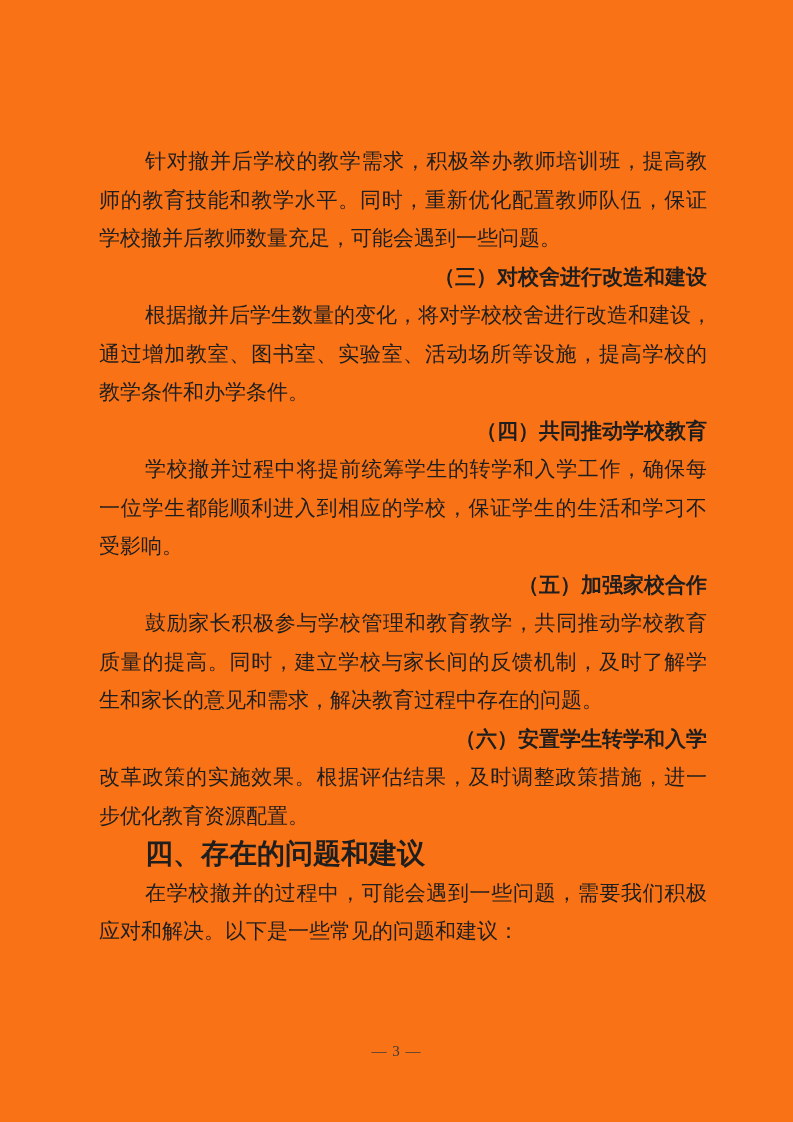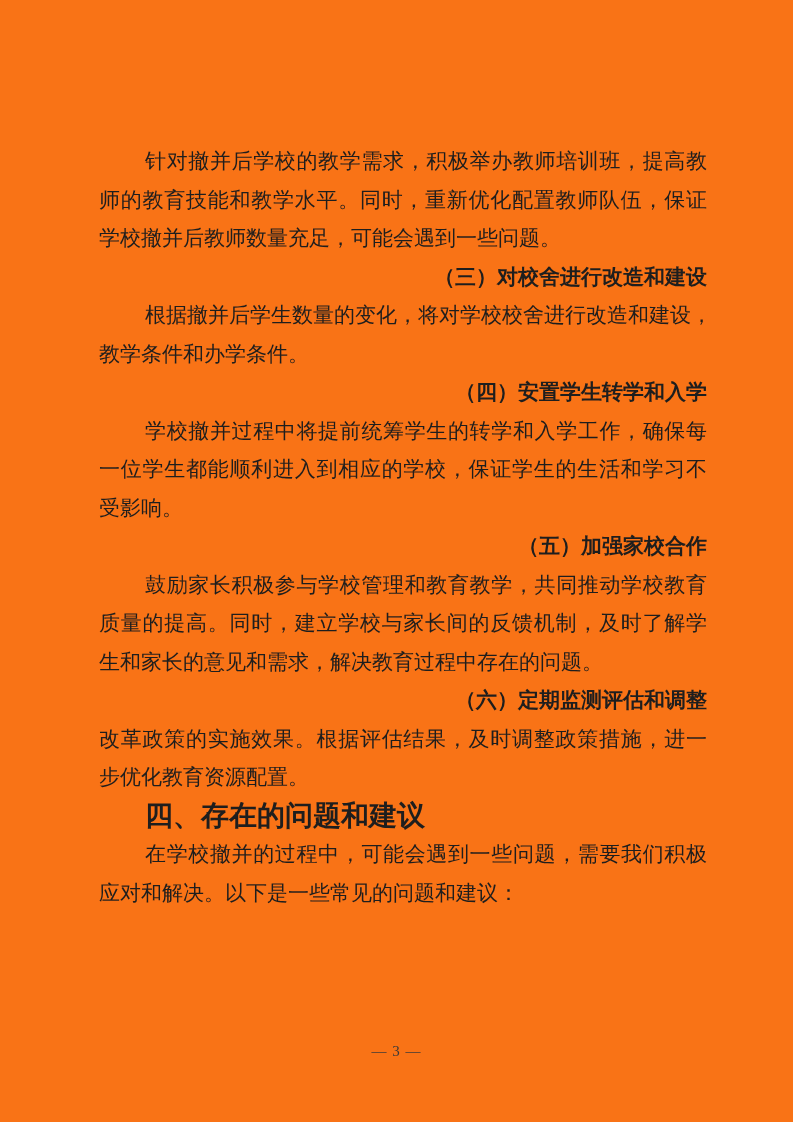--- a/index.html
+++ b/index.html
@@ -61,30 +61,31 @@
 </head>
 <body>
 
 <div class="page">
   <div class="content" id="doc-content">
       <div class="tline first">针对撤并后学校的教学需求，积极举办教师培训班，提高教</div>
       <div class="tline">师的教育技能和教学水平。同时，重新优化配置教师队伍，保证</div>
       <div class="tline lastline">学校撤并后教师数量充足，可能会遇到一些问题。</div>
       <div class="h-kai">（三）对校舍进行改造和建设</div>
       <div class="tline first">根据撤并后学生数量的变化，将对学校校舍进行改造和建设，</div>
+      <div class="tline">通过增加教室、图书室、实验室、活动场所等设施，提高学校的</div>
       <div class="tline lastline">教学条件和办学条件。</div>
-      <div class="h-kai">（四）安置学生转学和入学</div>
+      <div class="h-kai">（四）共同推动学校教育</div>
       <div class="tline first">学校撤并过程中将提前统筹学生的转学和入学工作，确保每</div>
       <div class="tline">一位学生都能顺利进入到相应的学校，保证学生的生活和学习不</div>
       <div class="tline lastline">受影响。</div>
       <div class="h-kai">（五）加强家校合作</div>
       <div class="tline first">鼓励家长积极参与学校管理和教育教学，共同推动学校教育</div>
       <div class="tline">质量的提高。同时，建立学校与家长间的反馈机制，及时了解学</div>
       <div class="tline lastline">生和家长的意见和需求，解决教育过程中存在的问题。</div>
-      <div class="h-kai">（六）定期监测评估和调整</div>
+      <div class="h-kai">（六）安置学生转学和入学</div>
       <div class="tline">改革政策的实施效果。根据评估结果，及时调整政策措施，进一</div>
       <div class="tline lastline">步优化教育资源配置。</div>
       <div class="h-hei">四、存在的问题和建议</div>
       <div class="tline first">在学校撤并的过程中，可能会遇到一些问题，需要我们积极</div>
       <div class="tline lastline">应对和解决。以下是一些常见的问题和建议：</div>
     </div>
   <div class="footer">
     <span>— 3 —</span>
   </div>
 </div>

